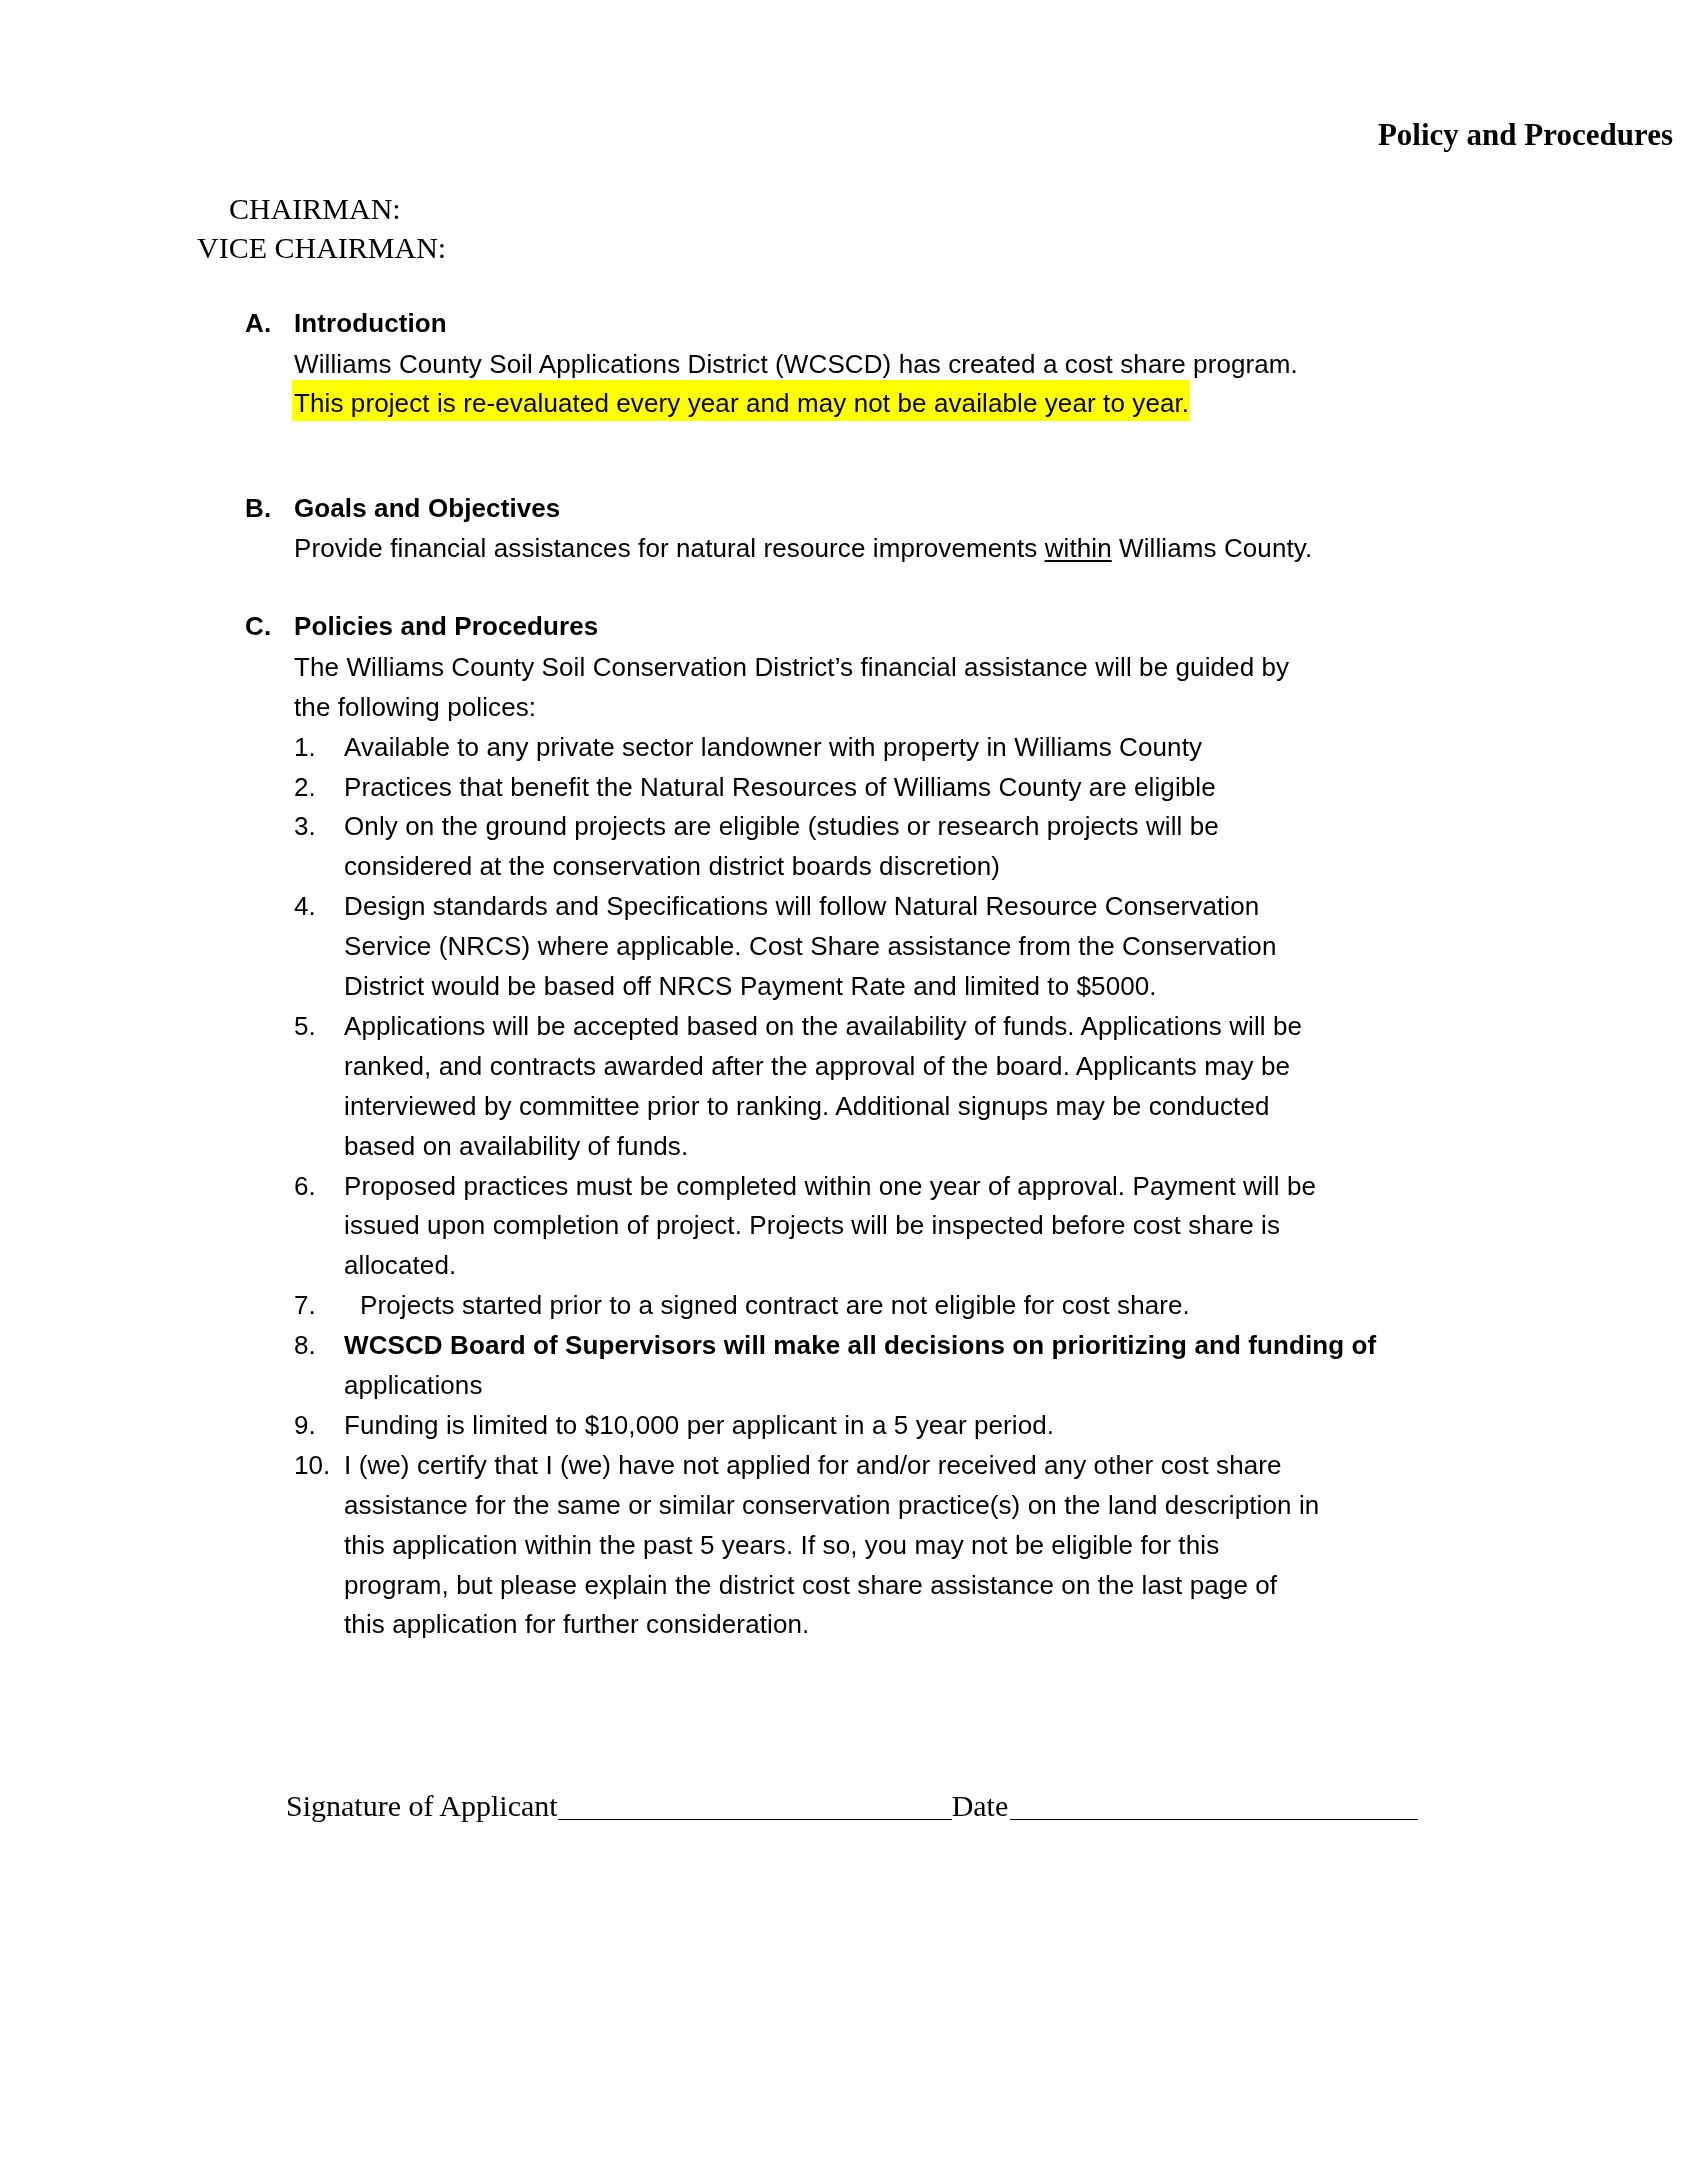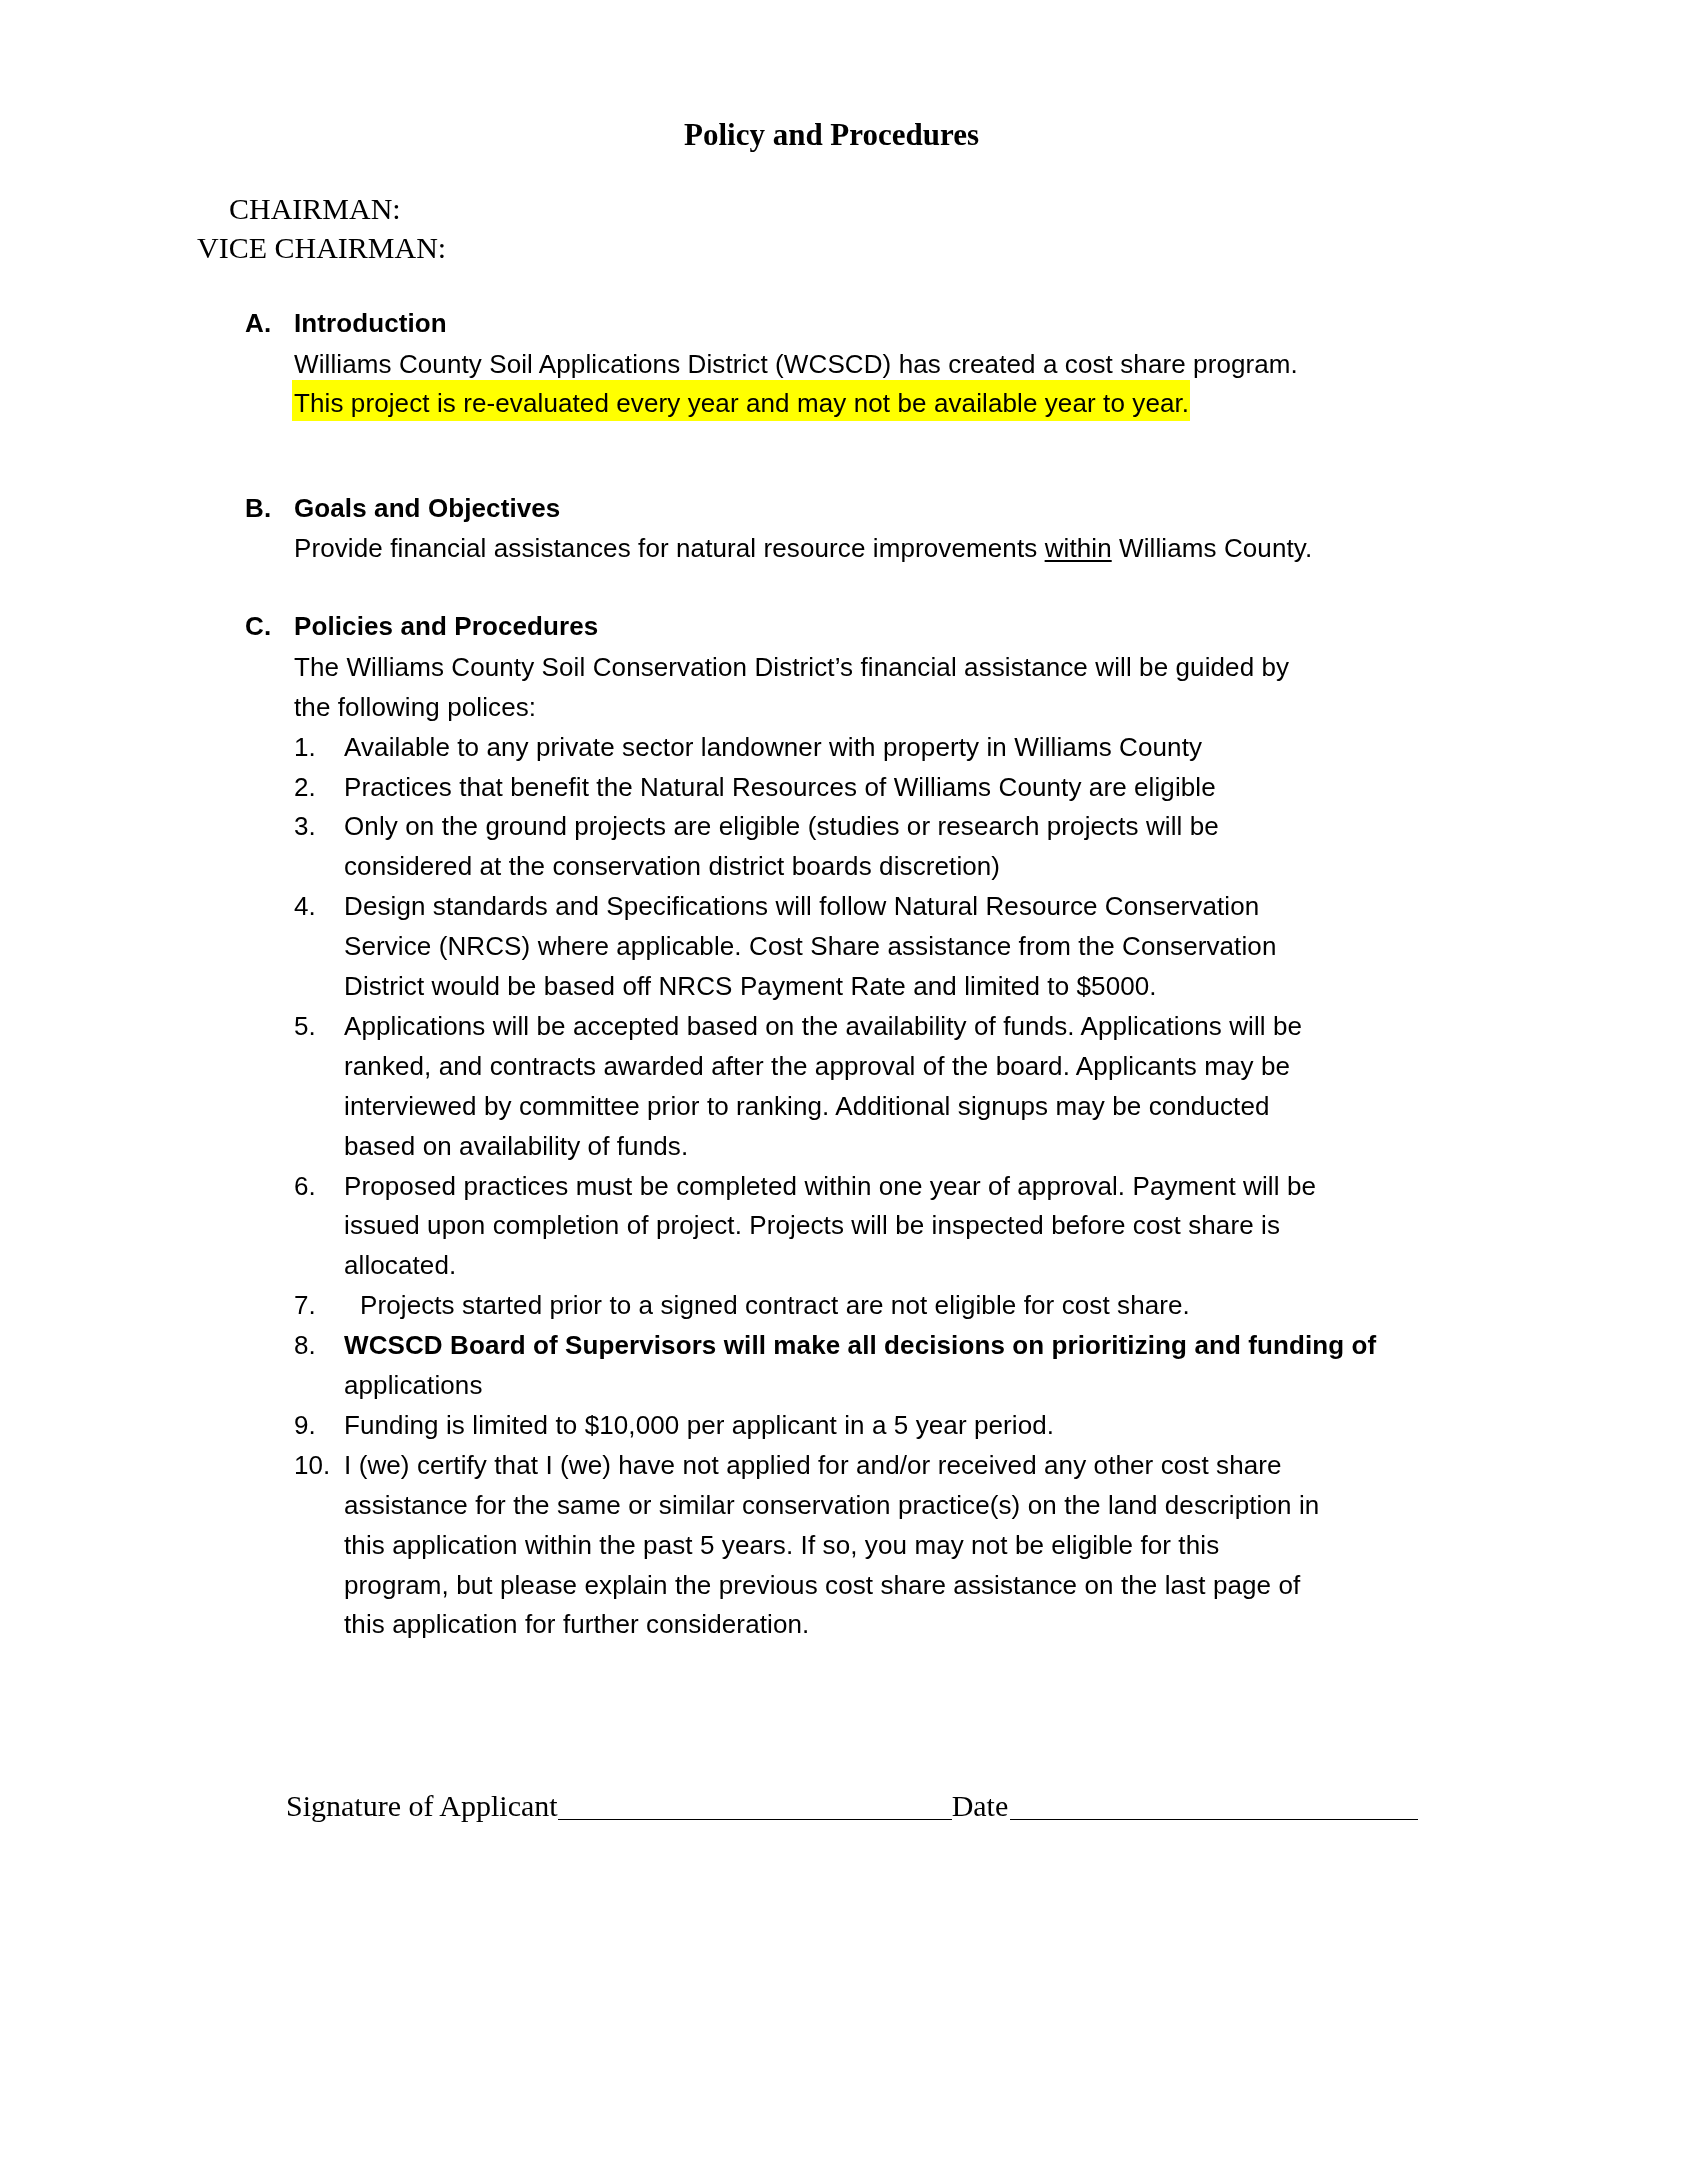--- a/index.html
+++ b/index.html
@@ -1,21 +1,21 @@
 <!DOCTYPE html>
 <html><head>
 <meta charset="utf-8">
 <style>
   html, body { margin: 0; padding: 0; background: #ffffff; }
   body { width: 1683px; height: 2178px; position: relative; overflow: hidden; color: #000; }
   .serif { font-family: "Liberation Serif", "DejaVu Serif", serif; }
   .sans  { font-family: "Liberation Sans", "DejaVu Sans", sans-serif; }
   .abs { position: absolute; white-space: nowrap; }
 
-  #title { left: 0; width: 1683px; text-align: center; padding-left: 0; top: 117px;
+  #title { left: 0; width: 1683px; text-align: right; padding-left: 0; top: 117px;
            font-size: 31px; font-weight: bold; line-height: 36px; text-decoration: underline; }
   #title span { display: inline-block; transform: translateX(-10px); }
 
   .officer { left: 197px; font-size: 30px; line-height: 36px; }
   #chairman { top: 191px; margin-left: 32px; }
   #vice-chairman { top: 230px; }
 
   .body-text { font-size: 26px; line-height: 40px; letter-spacing: 0.1px; }
   .sec-letter { position: absolute; left: 245px; font-weight: bold; }
   .sec-head { position: absolute; left: 294px; font-weight: bold; }
@@ -85,21 +85,21 @@
       <span class="item-line" style="top: 1285px; margin-left: 16px;">Projects started prior to a signed contract are not eligible for cost share.</span>
       <span class="item-num" style="top: 1325px;">8.</span>
       <span class="item-line" style="top: 1325px; font-weight: bold;">WCSCD Board of Supervisors will make all decisions on prioritizing and funding of</span>
       <span class="item-line" style="top: 1365px;">applications</span>
       <span class="item-num" style="top: 1405px;">9.</span>
       <span class="item-line" style="top: 1405px;">Funding is limited to $10,000 per applicant in a 5 year period.</span>
       <span class="item-num" style="top: 1445px;">10.</span>
       <span class="item-line" style="top: 1445px;">I (we) certify that I (we) have not applied for and/or received any other cost share</span>
       <span class="item-line" style="top: 1485px;">assistance for the same or similar conservation practice(s) on the land description in</span>
       <span class="item-line" style="top: 1525px;">this application within the past 5 years. If so, you may not be eligible for this</span>
-      <span class="item-line" style="top: 1565px;">program, but please explain the previous cost share assistance on the last page of</span>
+      <span class="item-line" style="top: 1565px;">program, but please explain the district cost share assistance on the last page of</span>
       <span class="item-line" style="top: 1604px;">this application for further consideration.</span>
     </div>
 </div>
 
 <div id="signature-row" class="abs serif">
   <span>Signature of Applicant</span>
   <span id="sig-applicant-line" class="sig-line"></span>
   <span>Date</span>
   <span id="sig-date-line" class="sig-line"></span>
 </div>

